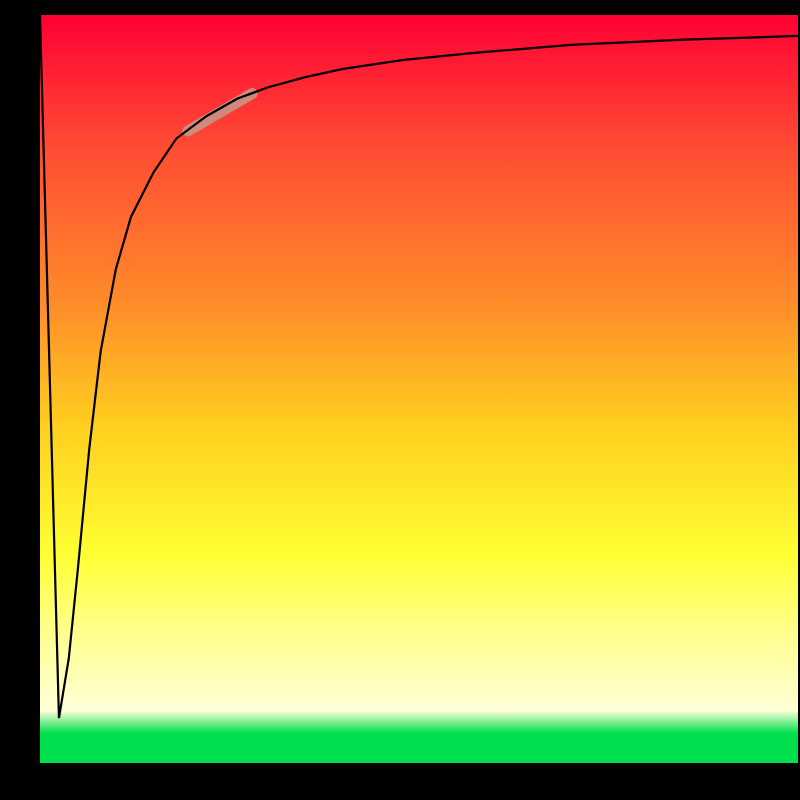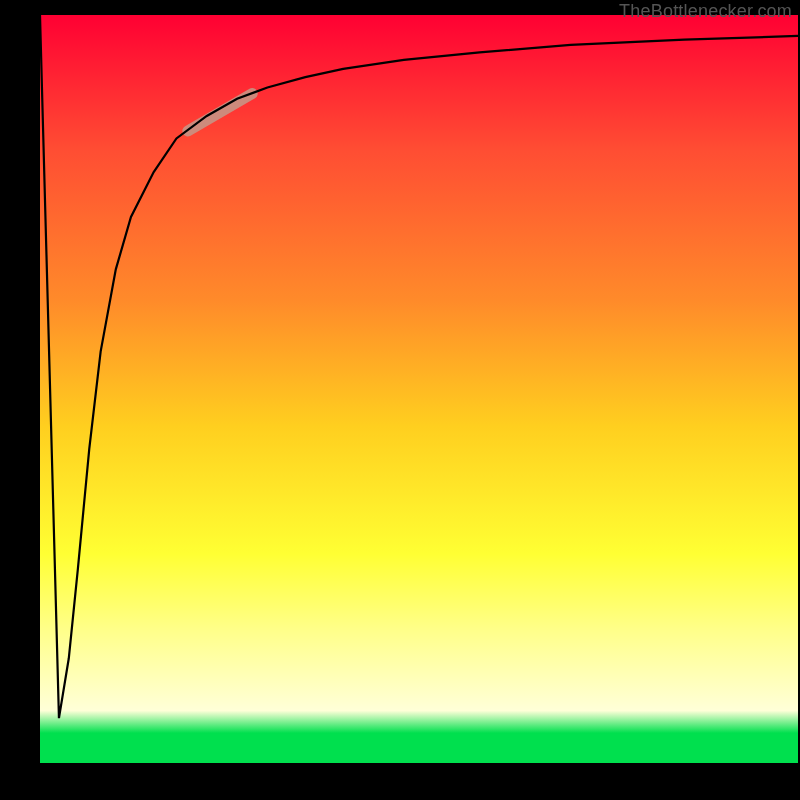--- a/index.html
+++ b/index.html
@@ -68,21 +68,20 @@
     opacity: 0.92;
   }
 </style>
 </head>
 <body>
 
 <div class="frame">
 
   <div class="plot-area">
 
-    <div class="attribution">TheBottlenecker.com</div>
 
     <svg class="curve-svg" viewBox="0 0 758 748" preserveAspectRatio="none">
       <path id="highlight" class="highlight-path" d="M147.81 115.94 L212.24 78.54"></path>
       <path id="curve" class="curve-path" d="M0.00 0.00 L18.95 703.12 L28.80 643.28 L37.90 553.52 L49.27 433.84 L60.64 336.60 L75.80 254.32 L90.96 201.96 L113.70 157.08 L136.44 123.42 L166.76 100.98 L197.08 83.78 L227.40 72.56 L265.30 62.08 L303.20 53.86 L363.84 44.88 L439.64 37.40 L530.60 29.92 L644.30 24.68 L758.00 20.94"></path>
     </svg>
 
   </div>
 </div>
 
 </body></html>

